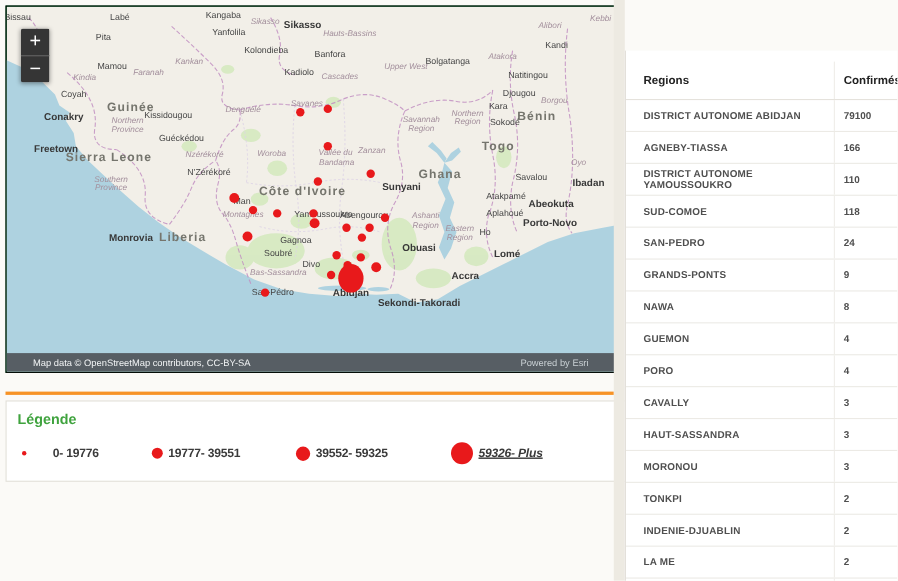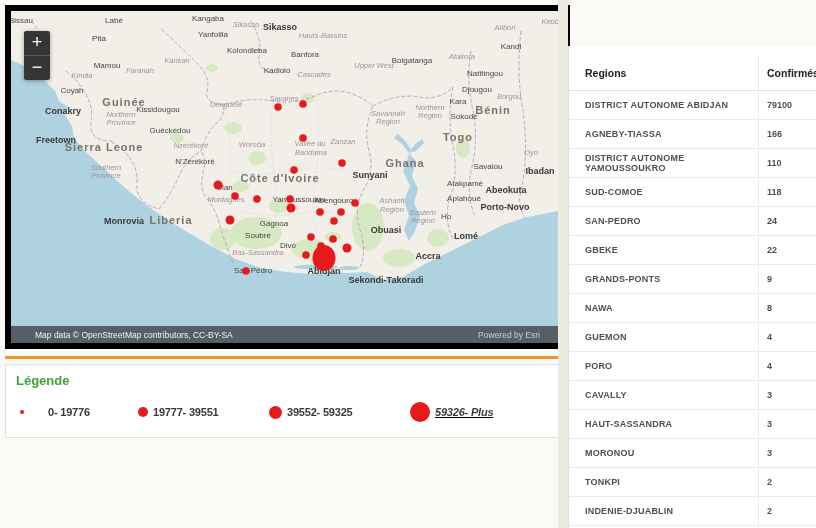--- a/index.html
+++ b/index.html
@@ -3,21 +3,21 @@
 <meta charset="utf-8">
 <style>
   html,body{margin:0;padding:0;}
   body{
     width:816px;height:528px;position:relative;overflow:hidden;
     background:#fbfaf7;font-family:"Liberation Sans",sans-serif;
   }
   
   .map-panel{
     position:absolute;left:5px;top:5px;width:553px;height:332px;
-    background:#15803d;overflow:hidden;border:6px solid #000000;box-sizing:content-box;
+    background:#15803d;overflow:hidden;border:1px solid #000000;box-sizing:content-box;
   }
   .map-svg{position:absolute;left:0;top:0;}
   .map-svg text{text-anchor:middle;font-family:"Liberation Sans",sans-serif;}
   .lbl-country{font-size:11px;font-weight:600;fill:#75756d;letter-spacing:1px;}
   .lbl-capital{font-size:9px;font-weight:700;fill:#383838;}
   .lbl-city{font-size:8px;fill:#454545;}
   .lbl-region{font-size:7.5px;font-style:italic;fill:#a38f9c;}
   .zoom-ctl{
     position:absolute;left:13px;top:20px;width:26px;border-radius:2px;overflow:hidden;
     box-shadow:0 1px 4px rgba(0,0,0,.35);
@@ -291,24 +291,20 @@
       </div>
       <div class="trow">
         <div class="tname">SUD-COMOE</div>
         <div class="tval">118</div>
       </div>
       <div class="trow">
         <div class="tname">SAN-PEDRO</div>
         <div class="tval">24</div>
       </div>
       <div class="trow">
-        <div class="tname">GBEKE</div>
-        <div class="tval">22</div>
-      </div>
-      <div class="trow">
         <div class="tname">GRANDS-PONTS</div>
         <div class="tval">9</div>
       </div>
       <div class="trow">
         <div class="tname">NAWA</div>
         <div class="tval">8</div>
       </div>
       <div class="trow">
         <div class="tname">GUEMON</div>
         <div class="tval">4</div>

